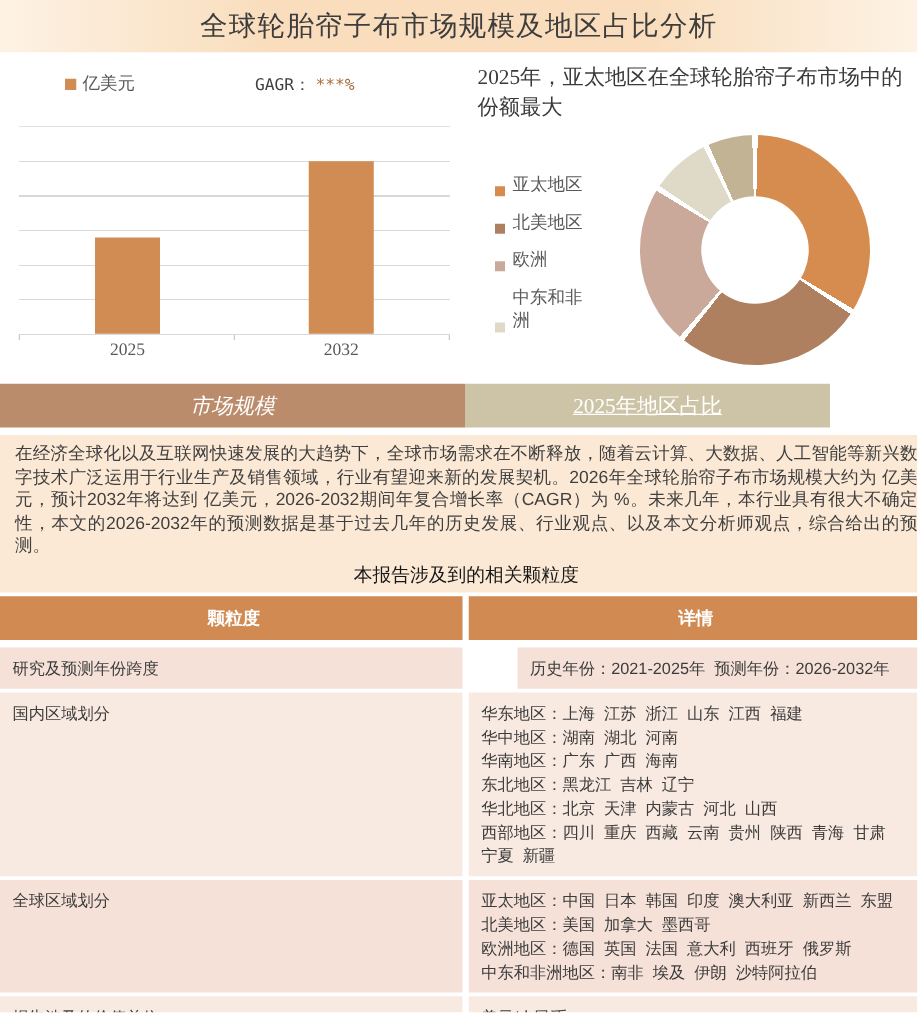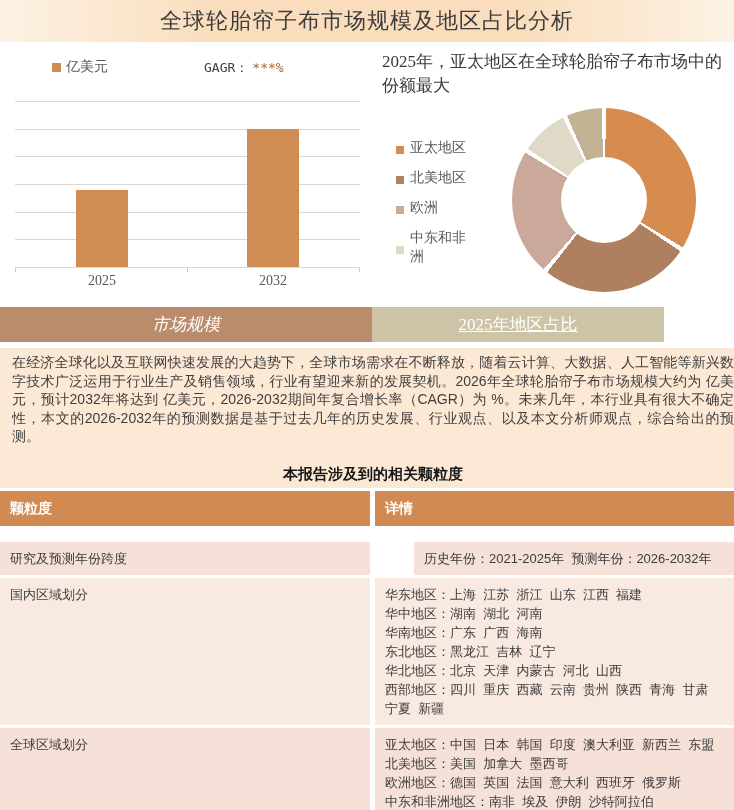--- a/index.html
+++ b/index.html
@@ -23,42 +23,42 @@
         background-image:repeating-linear-gradient(to bottom,#d9d9d9 0,#d9d9d9 1px,transparent 1px,transparent 27.67px);}
   .bar{position:absolute;bottom:1px;width:52px;}
   .axis-tick{position:absolute;top:226px;width:1px;height:4px;background:#c9c9c9;}
   .x-label{position:absolute;top:231px;width:60px;text-align:center;font-size:14px;color:#595959;
            font-family:"Liberation Serif","DejaVu Serif",serif;}
 
   .donut-panel{position:absolute;left:370px;top:0;width:364px;height:263px;}
   .donut-title{position:absolute;left:12px;top:8px;width:344px;font-size:17px;line-height:24px;color:#3a3a3a;
                font-family:"Liberation Serif","DejaVu Serif",serif;}
   .donut-legend{position:absolute;left:26px;top:96px;}
-  .legend-item{display:flex;align-items:center;margin-bottom:11px;font-size:14px;color:#595959;}
+  .legend-item{display:flex;align-items:flex-end;margin-bottom:11px;font-size:14px;color:#595959;}
   .legend-item .sq{flex:0 0 8px;width:8px;height:8px;margin:5px 6px 0 0;}
   .legend-item .lb{max-width:62px;line-height:19px;}
   .donut{position:absolute;left:142px;top:66px;width:184px;height:184px;border-radius:50%;}
   .donut .hole{position:absolute;left:49px;top:49px;width:86px;height:86px;border-radius:50%;background:#ffffff;}
 
   
   .tabs{display:flex;height:35px;margin-top:2px;}
   .tab{line-height:35px;text-align:center;color:#ffffff;font-size:17px;cursor:pointer;
        font-family:"Liberation Serif","DejaVu Serif",serif;}
   .tab-left{width:372px;background:#ba8c6b;font-style:italic;}
   .tab-right{width:292px;background:#cdc4a8;text-decoration:underline;}
 
   
   .summary-wrap{margin-top:6px;background:#fce9d5;padding:5px 0 4px 12px;}
   .summary{margin:0;font-size:14px;line-height:18.5px;text-align:justify;color:#3f3f3f;}
-  .gran-title{margin-top:19px;text-align:center;font-weight:bold;font-size:15px;color:#171717;}
+  .gran-title{margin-top:5px;text-align:center;font-weight:normal;font-size:15px;color:#171717;}
 
   
   .gran-table{margin-top:3px;}
   .t-head,.t-row{display:flex;gap:5px;background:#ffffff;}
-  .t-head{margin-bottom:16px;}
+  .t-head{margin-bottom:6px;text-align:center;}
   .t-row{margin-top:3px;}
   .t-row:first-child{margin-top:0;gap:44px;}
   .t-cell{box-sizing:border-box;padding:7px 6px 7px 10px;font-size:13px;line-height:19px;}
   .t-left{width:370px;flex:0 0 370px;}
   .t-right{flex:1;}
   .t-head .t-cell{background:#d08a52;color:#ffffff;font-weight:bold;font-size:14px;padding-top:8px;padding-bottom:8px;}
   .row-odd .t-cell{background:#f5e1d8;}
   .row-even .t-cell{background:#f9eae1;}
   .detail-line{white-space:pre-wrap;}
 </style>

